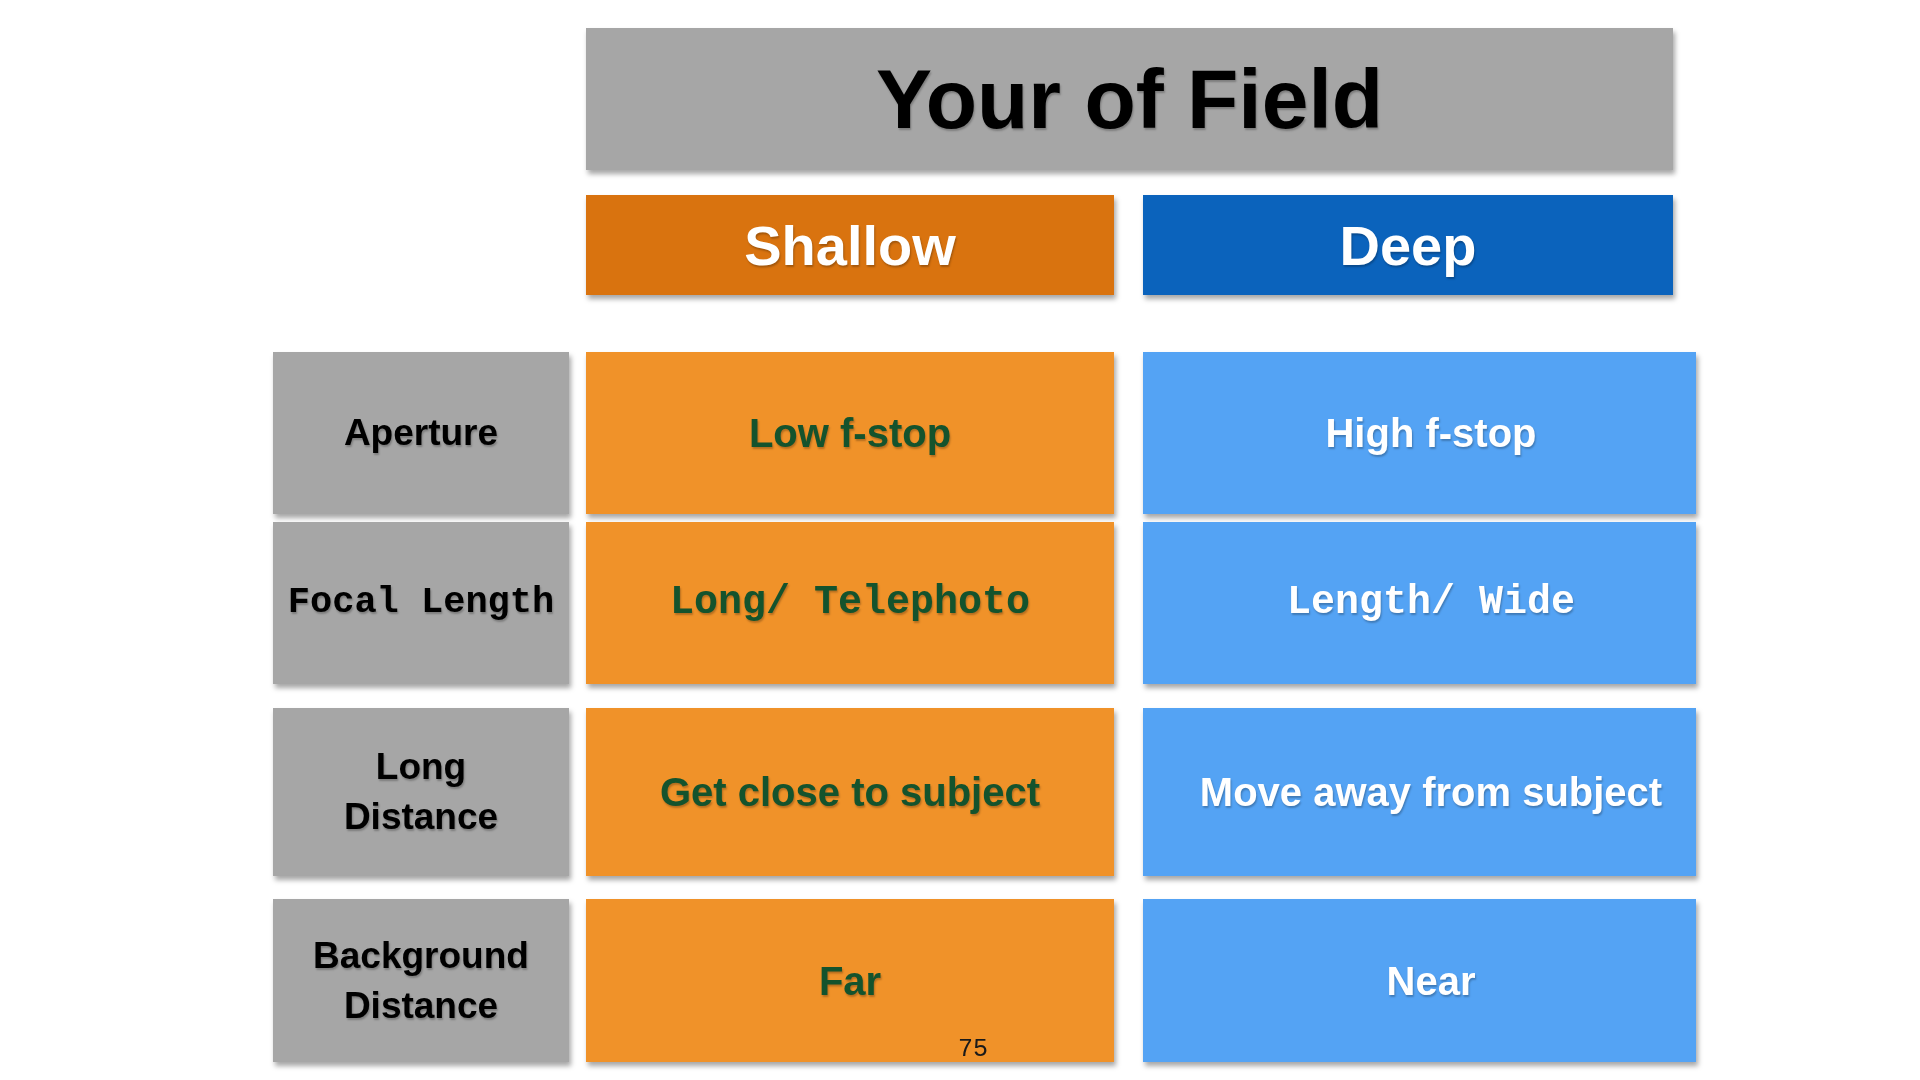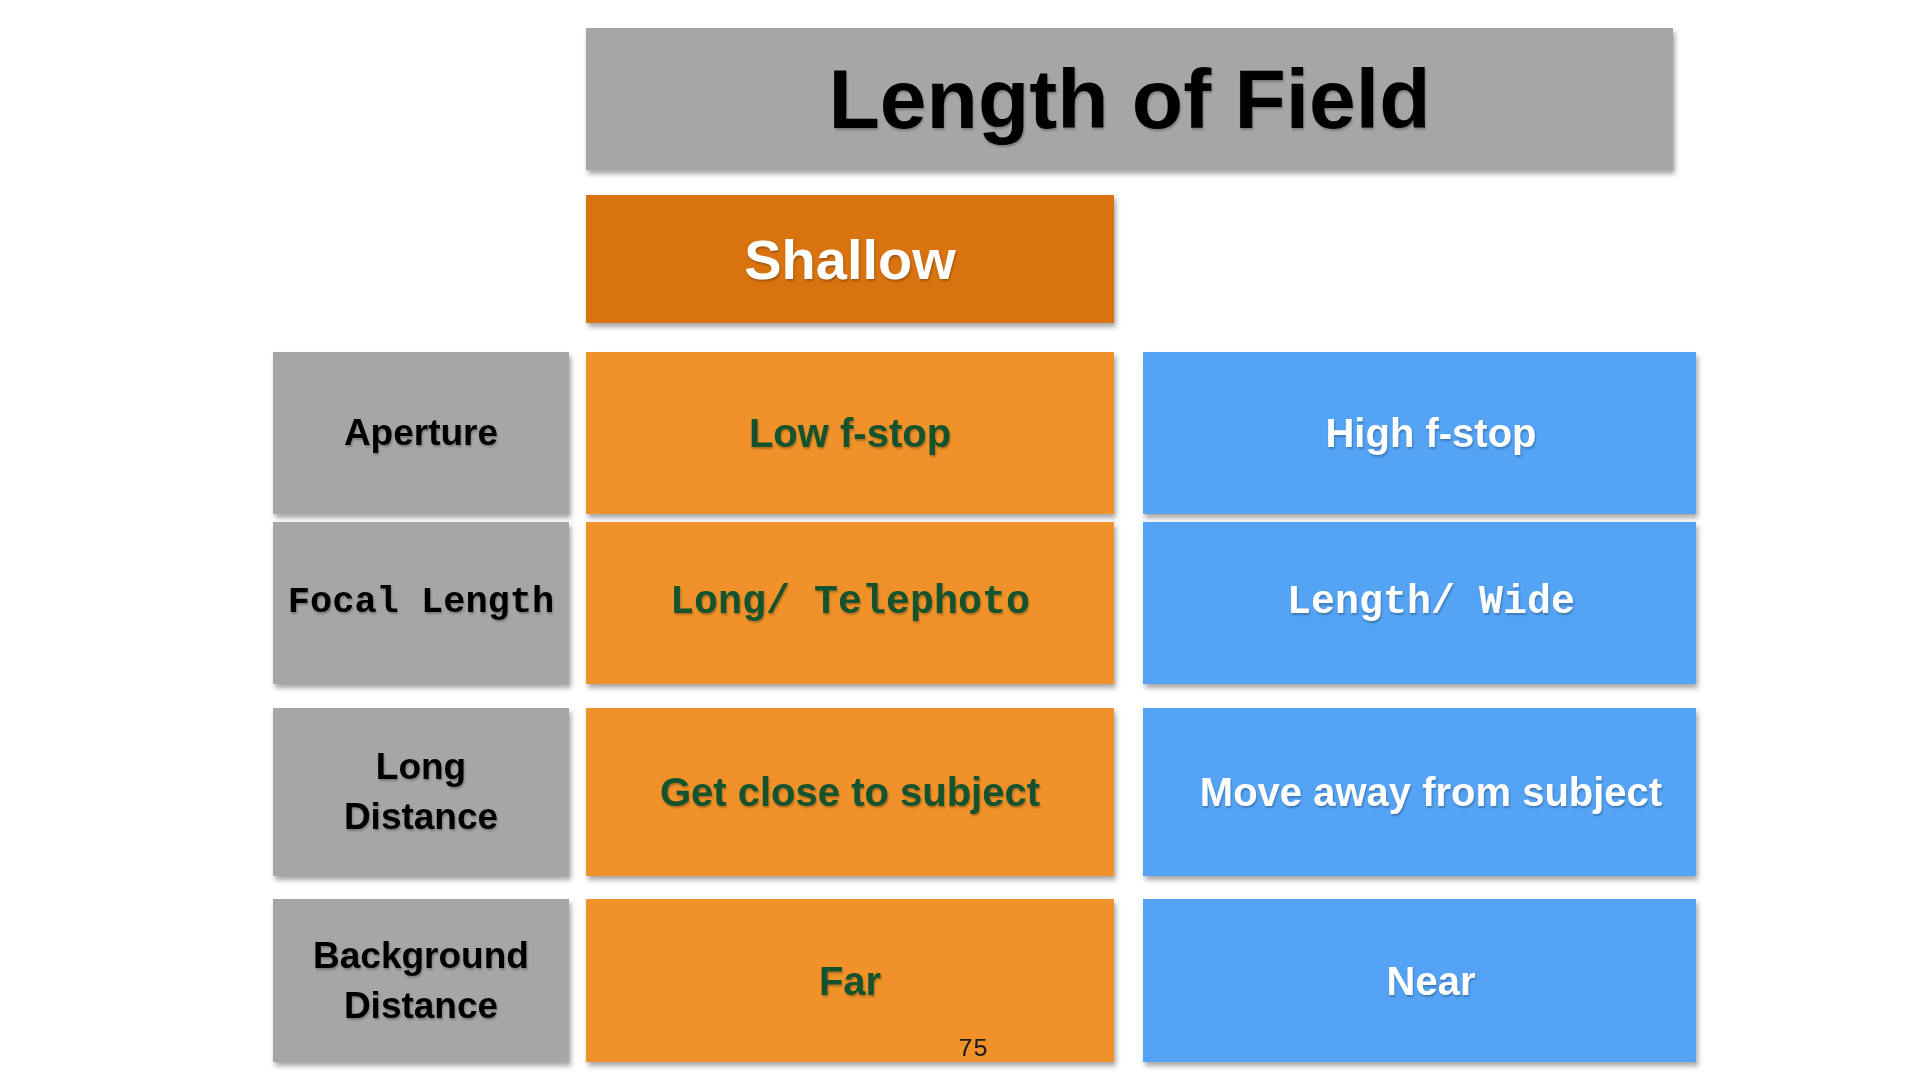--- a/index.html
+++ b/index.html
@@ -18,43 +18,44 @@
   .orange{background:#F09229;color:#14532d;}
   .blue-dark{background:#0B63BC;color:#ffffff;}
   .blue{background:#54A3F4;color:#ffffff;padding-left:23px;}
 
   .title-box{left:586px;top:28px;width:1087px;height:142px;font-size:84px;}
 
   .col-label{left:273px;width:296px;font-size:37px;line-height:1.35;white-space:pre-line;}
   .col-shallow{left:586px;width:528px;}
   .col-deep{left:1143px;width:530px;}
 
-  .row-header{top:195px;height:128px;font-size:56px;}
+  .row-header{top:195px;height:100px;font-size:56px;}
   .r1{top:329px;height:162px;margin-top:23px;}
   .r2{top:522px;height:162px;font-family:Liberation Mono, monospace;}
   .r3{top:708px;height:168px;}
   .r4{top:899px;height:163px;}
   .cell{font-size:40px;line-height:1.2;}
 
   .page-number{
     position:absolute;left:973px;top:1035px;transform:translateX(-50%);
     font-size:25px;font-weight:400;color:#1a1a1a;z-index:5;
     font-family:Liberation Mono, monospace;
   }
 </style>
 </head>
 <body>
 
 <div class="stage">
 
   <div class="box gray title-box">
-    <span>Length of Field</span>
+    <span>Your of Field</span>
   </div>
 
   <div class="box orange-dark col-shallow row-header">Shallow</div>
+  <div class="box blue-dark col-deep row-header">Deep</div>
 
   <div class="box gray col-label r1">Aperture</div>
   <div class="box orange col-shallow r1 cell">Low f-stop</div>
   <div class="box blue col-deep r1 cell">High f-stop</div>
 
   <div class="box gray col-label r2">Focal Length</div>
   <div class="box orange col-shallow r2 cell">Long/ Telephoto</div>
   <div class="box blue col-deep r2 cell">Length/ Wide</div>
 
   <div class="box gray col-label r3">Long

